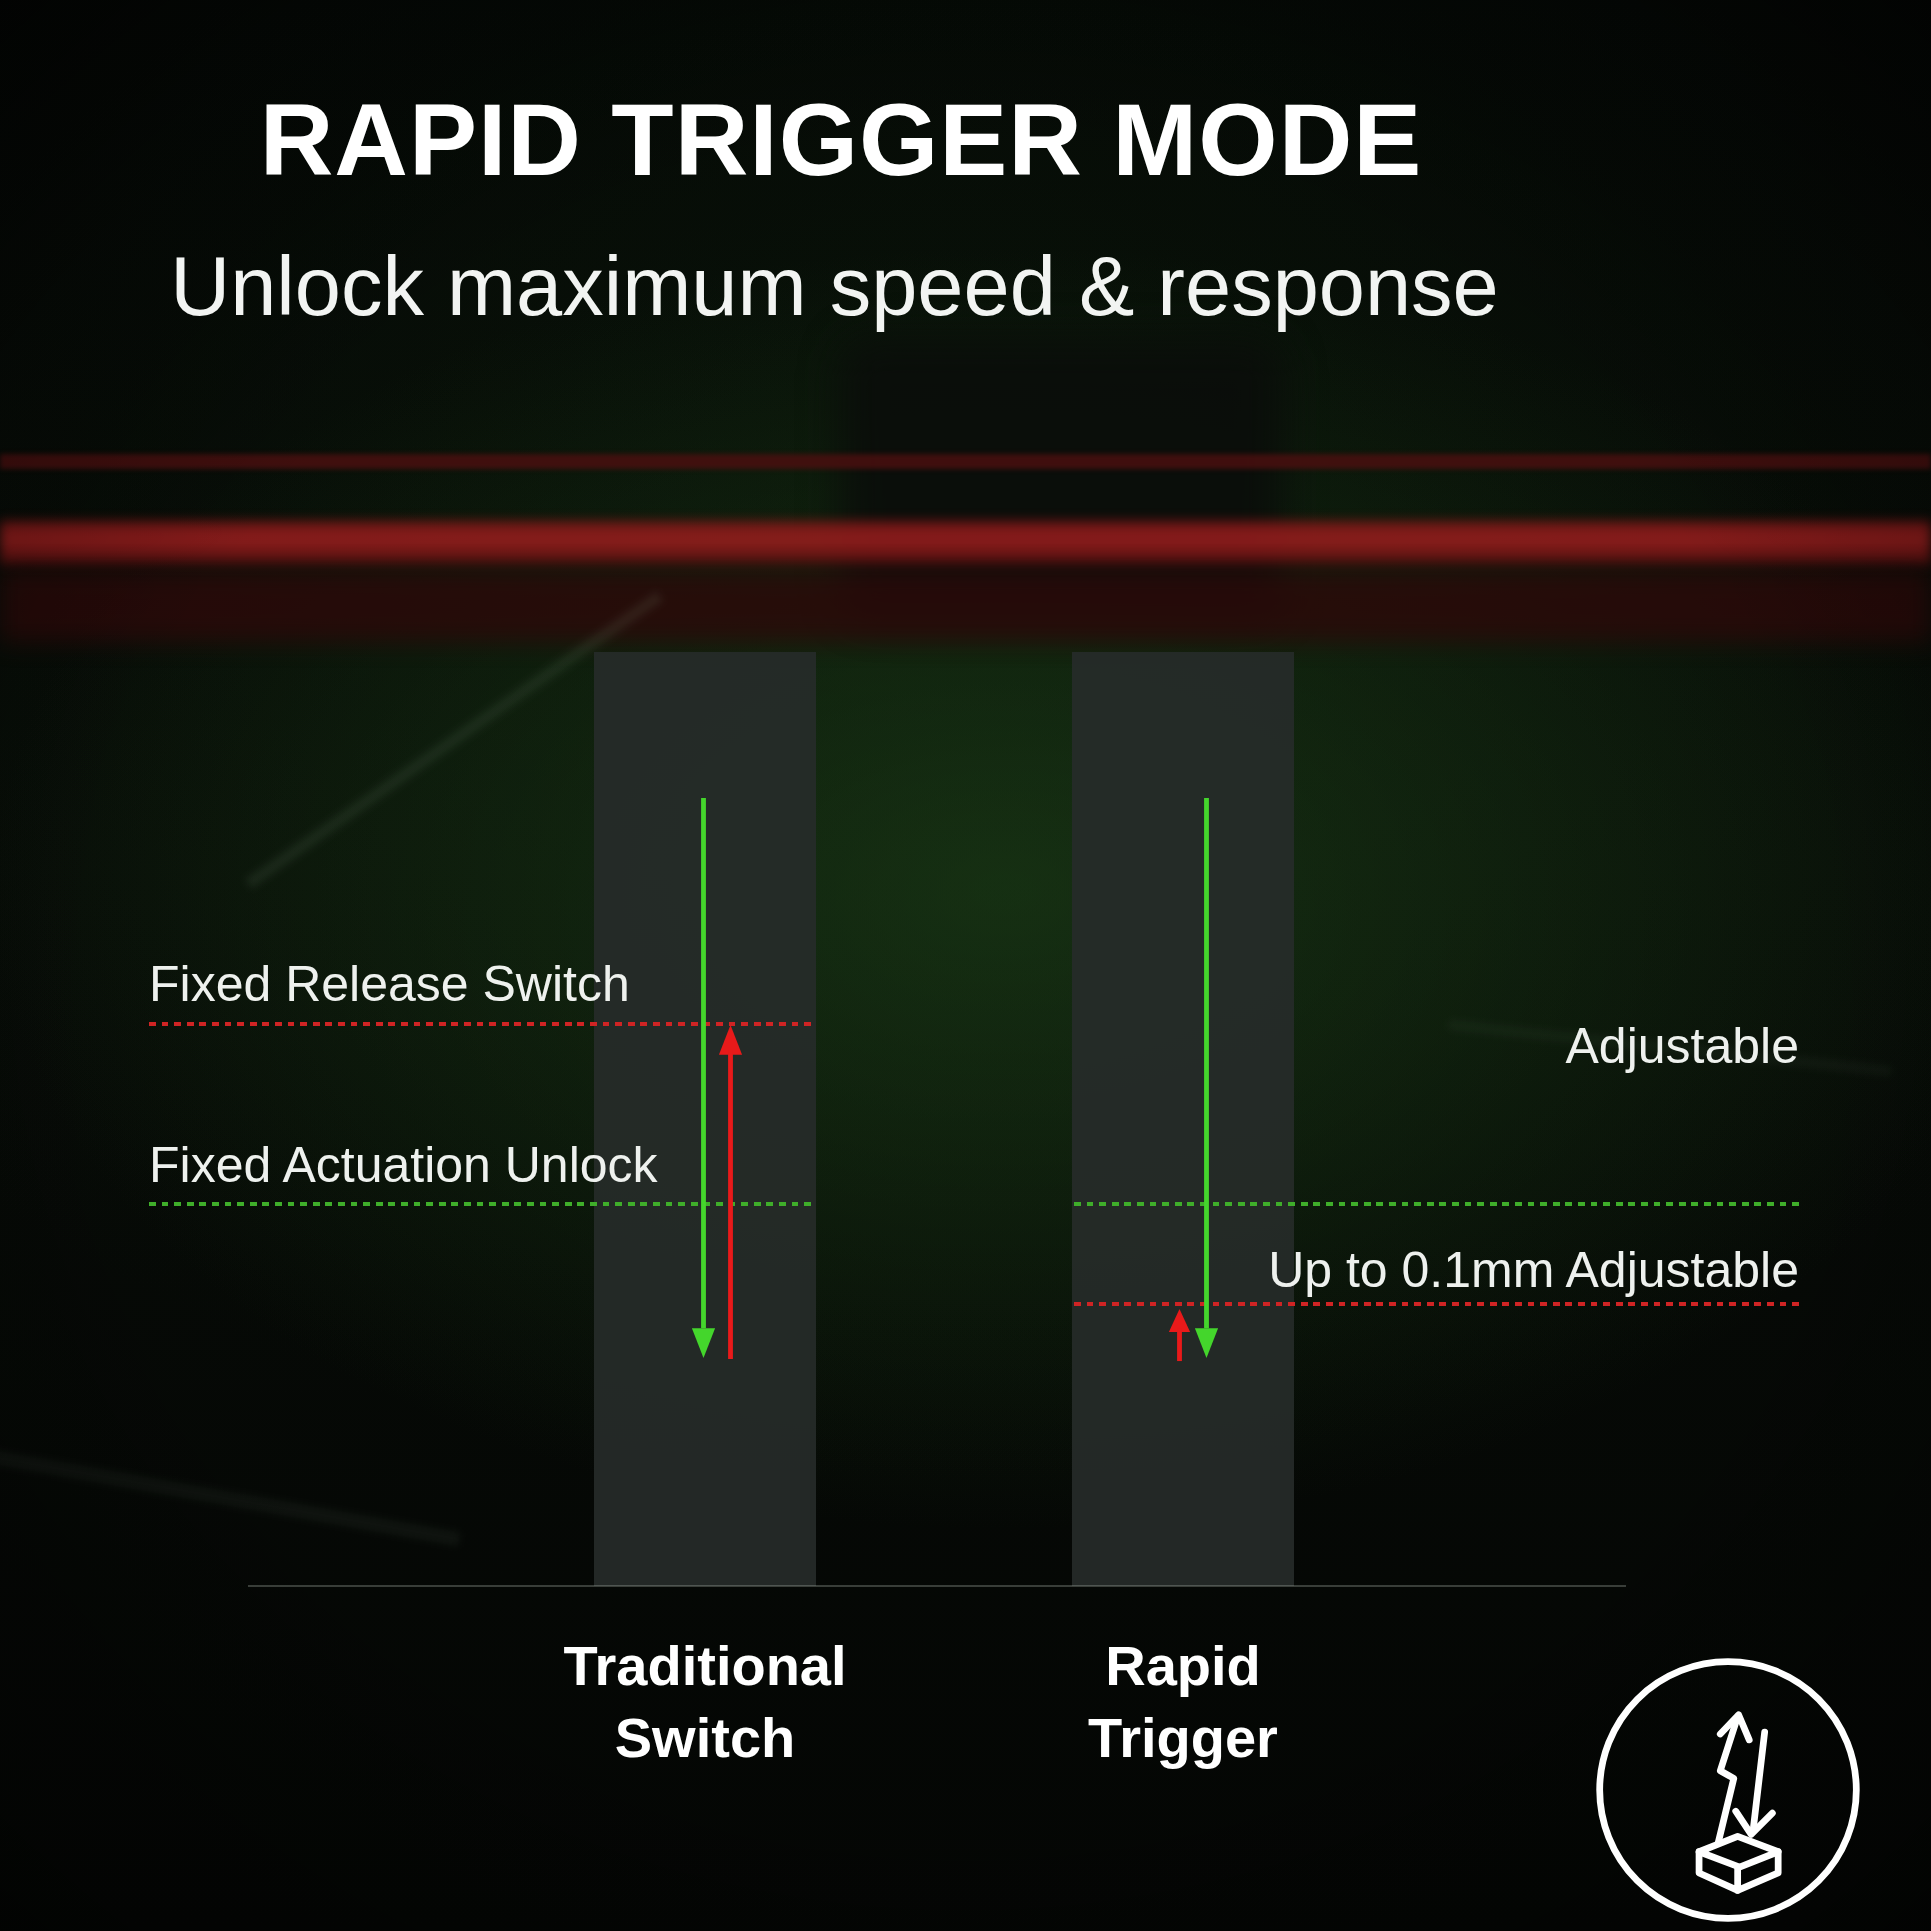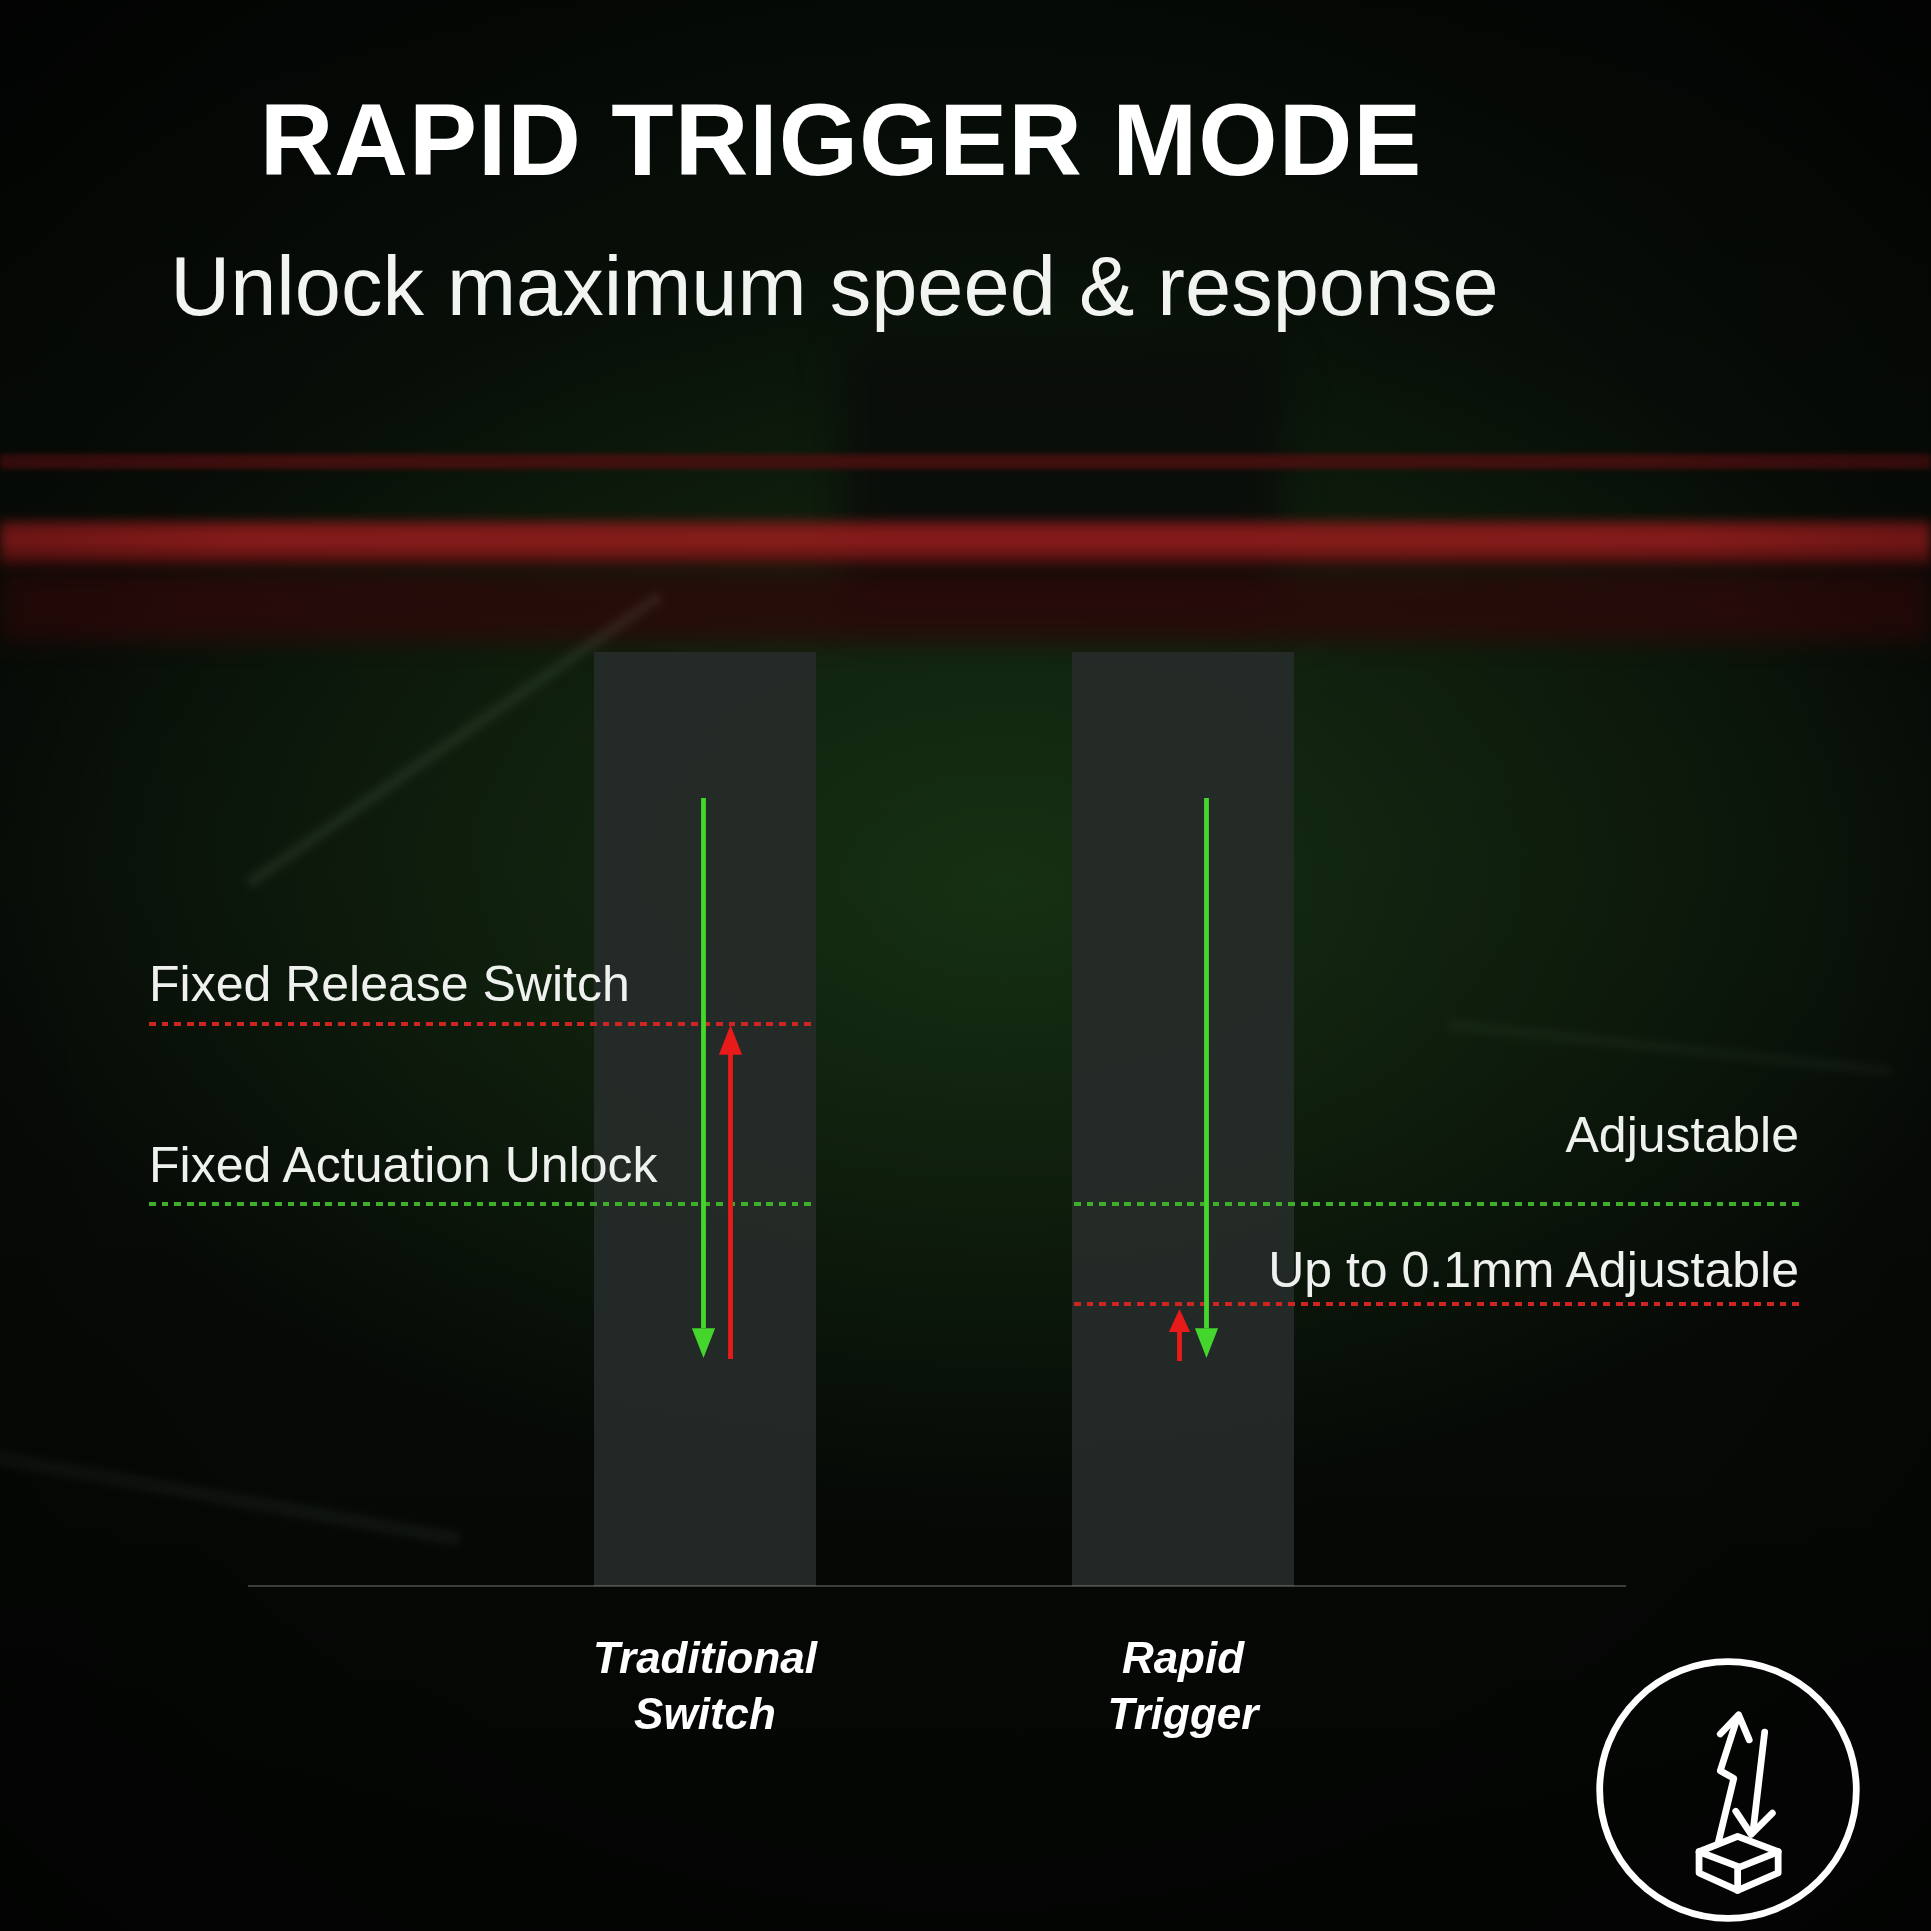--- a/index.html
+++ b/index.html
@@ -67,40 +67,39 @@
   .dotline.green{background:repeating-linear-gradient(90deg,#3fae2a 0 6.8px,transparent 6.8px 12.6px);}
   .line-fixed-release{left:149px;top:1022px;width:664px;}
   .line-fixed-actuation{left:149px;top:1202px;width:664px;}
   .line-adjustable{left:1074px;top:1202px;width:725px;}
   .line-sensitivity{left:1074px;top:1302px;width:725px;}
 
   
   .ann{position:absolute;font-size:50px;font-weight:400;color:#eef1ee;line-height:1.3;}
   .ann.l-release{left:149px;top:952px;}
   .ann.l-actuation{left:149px;top:1133px;}
-  .ann.r-adjustable{right:132px;top:1102px;text-align:right;line-height:1.32;}
+  .ann.r-adjustable{right:132px;top:1013px;text-align:right;line-height:1.32;}
   .ann.r-sensitivity{right:132px;top:1238px;text-align:right;}
 
   
   .arrow{position:absolute;}
   .arr-green-left{left:686px;top:795px;}
   .arr-red-left{left:713px;top:1023px;}
   .arr-green-right{left:1189px;top:795px;}
   .arr-red-right{left:1162px;top:1307px;}
 
   
   .baseline{
     position:absolute;left:248px;top:1585px;width:1378px;height:1.9px;
     background:rgba(195,205,195,0.28);
   }
   .switch-name{
     position:absolute;top:1630px;transform:translateX(-50%);
-    text-align:center;font-size:44px;font-weight:700;color:#fff;line-height:1.28;
+    text-align:center;font-size:56px;font-weight:700;color:#fff;line-height:1.28;
     white-space:nowrap;
-    font-style:italic;
   }
   .switch-name.left{left:705px;}
   .switch-name.right{left:1183px;}
 
   
   .feature-icon{position:absolute;left:1591px;top:1653px;width:274px;height:274px;}
 </style>
 </head>
 <body>
 

